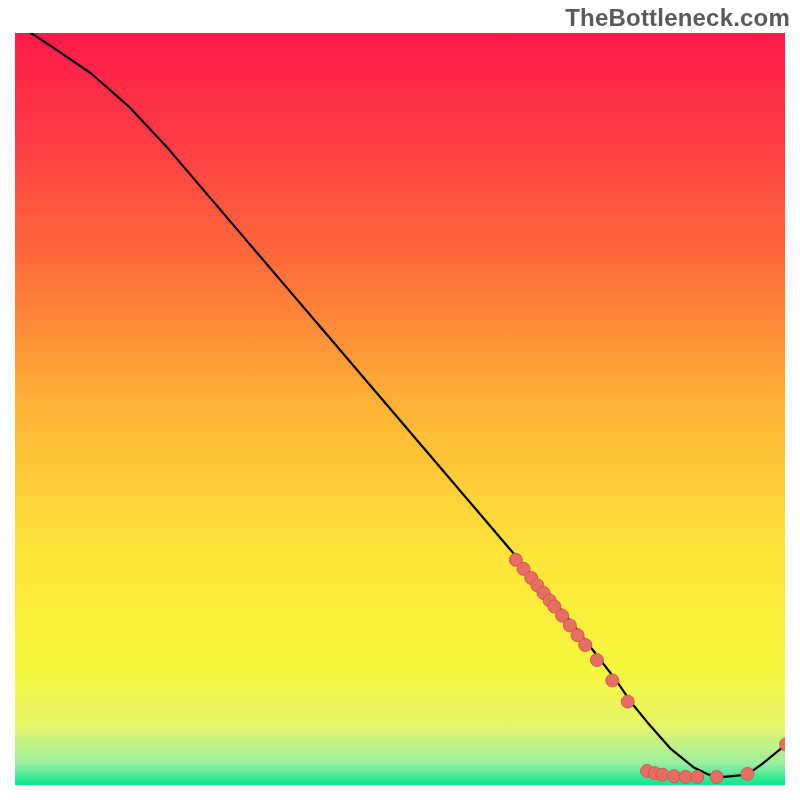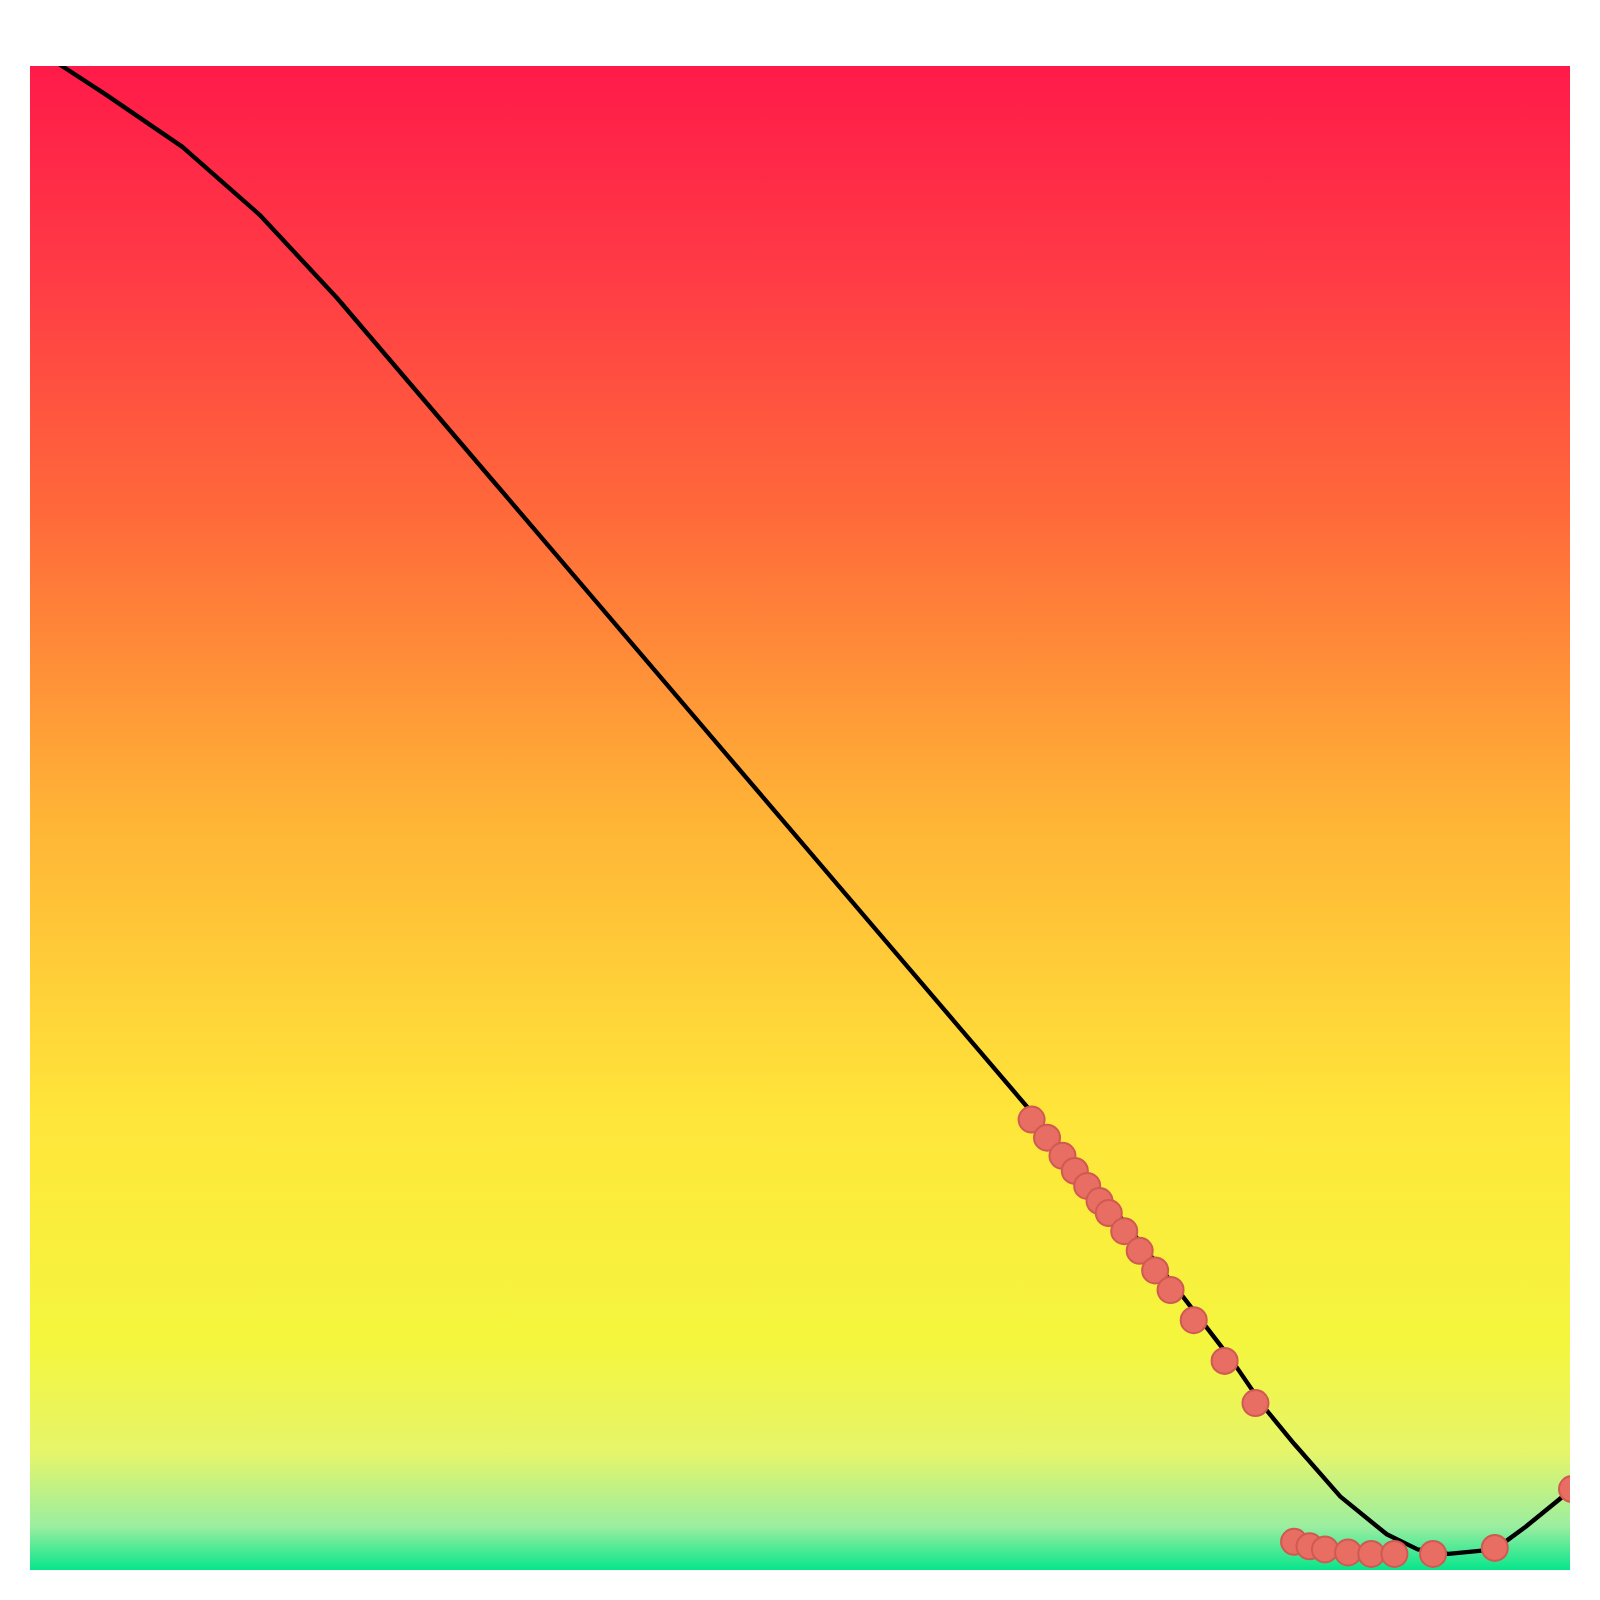--- a/index.html
+++ b/index.html
@@ -36,20 +36,21 @@
   .plot svg {
     display: block;
     width: 772px;
     height: 754px;
   }
 </style>
 </head>
 <body>
 
 <div class="stage">
+  <div class="watermark">TheBottleneck.com</div>
 
   <div class="plot">
     <svg id="chart-svg" viewBox="0 0 772 754" preserveAspectRatio="none">
       <defs>
         <linearGradient id="bg-grad" x1="0" y1="0" x2="0" y2="1">
           <stop id="g0" offset="0%" stop-color="#ff1a49"></stop>
           <stop id="g1" offset="14%" stop-color="#ff3b45"></stop>
           <stop id="g2" offset="30%" stop-color="#ff6a3a"></stop>
           <stop id="g3" offset="50%" stop-color="#ffb436"></stop>
           <stop id="g4" offset="70%" stop-color="#ffe63a"></stop>

